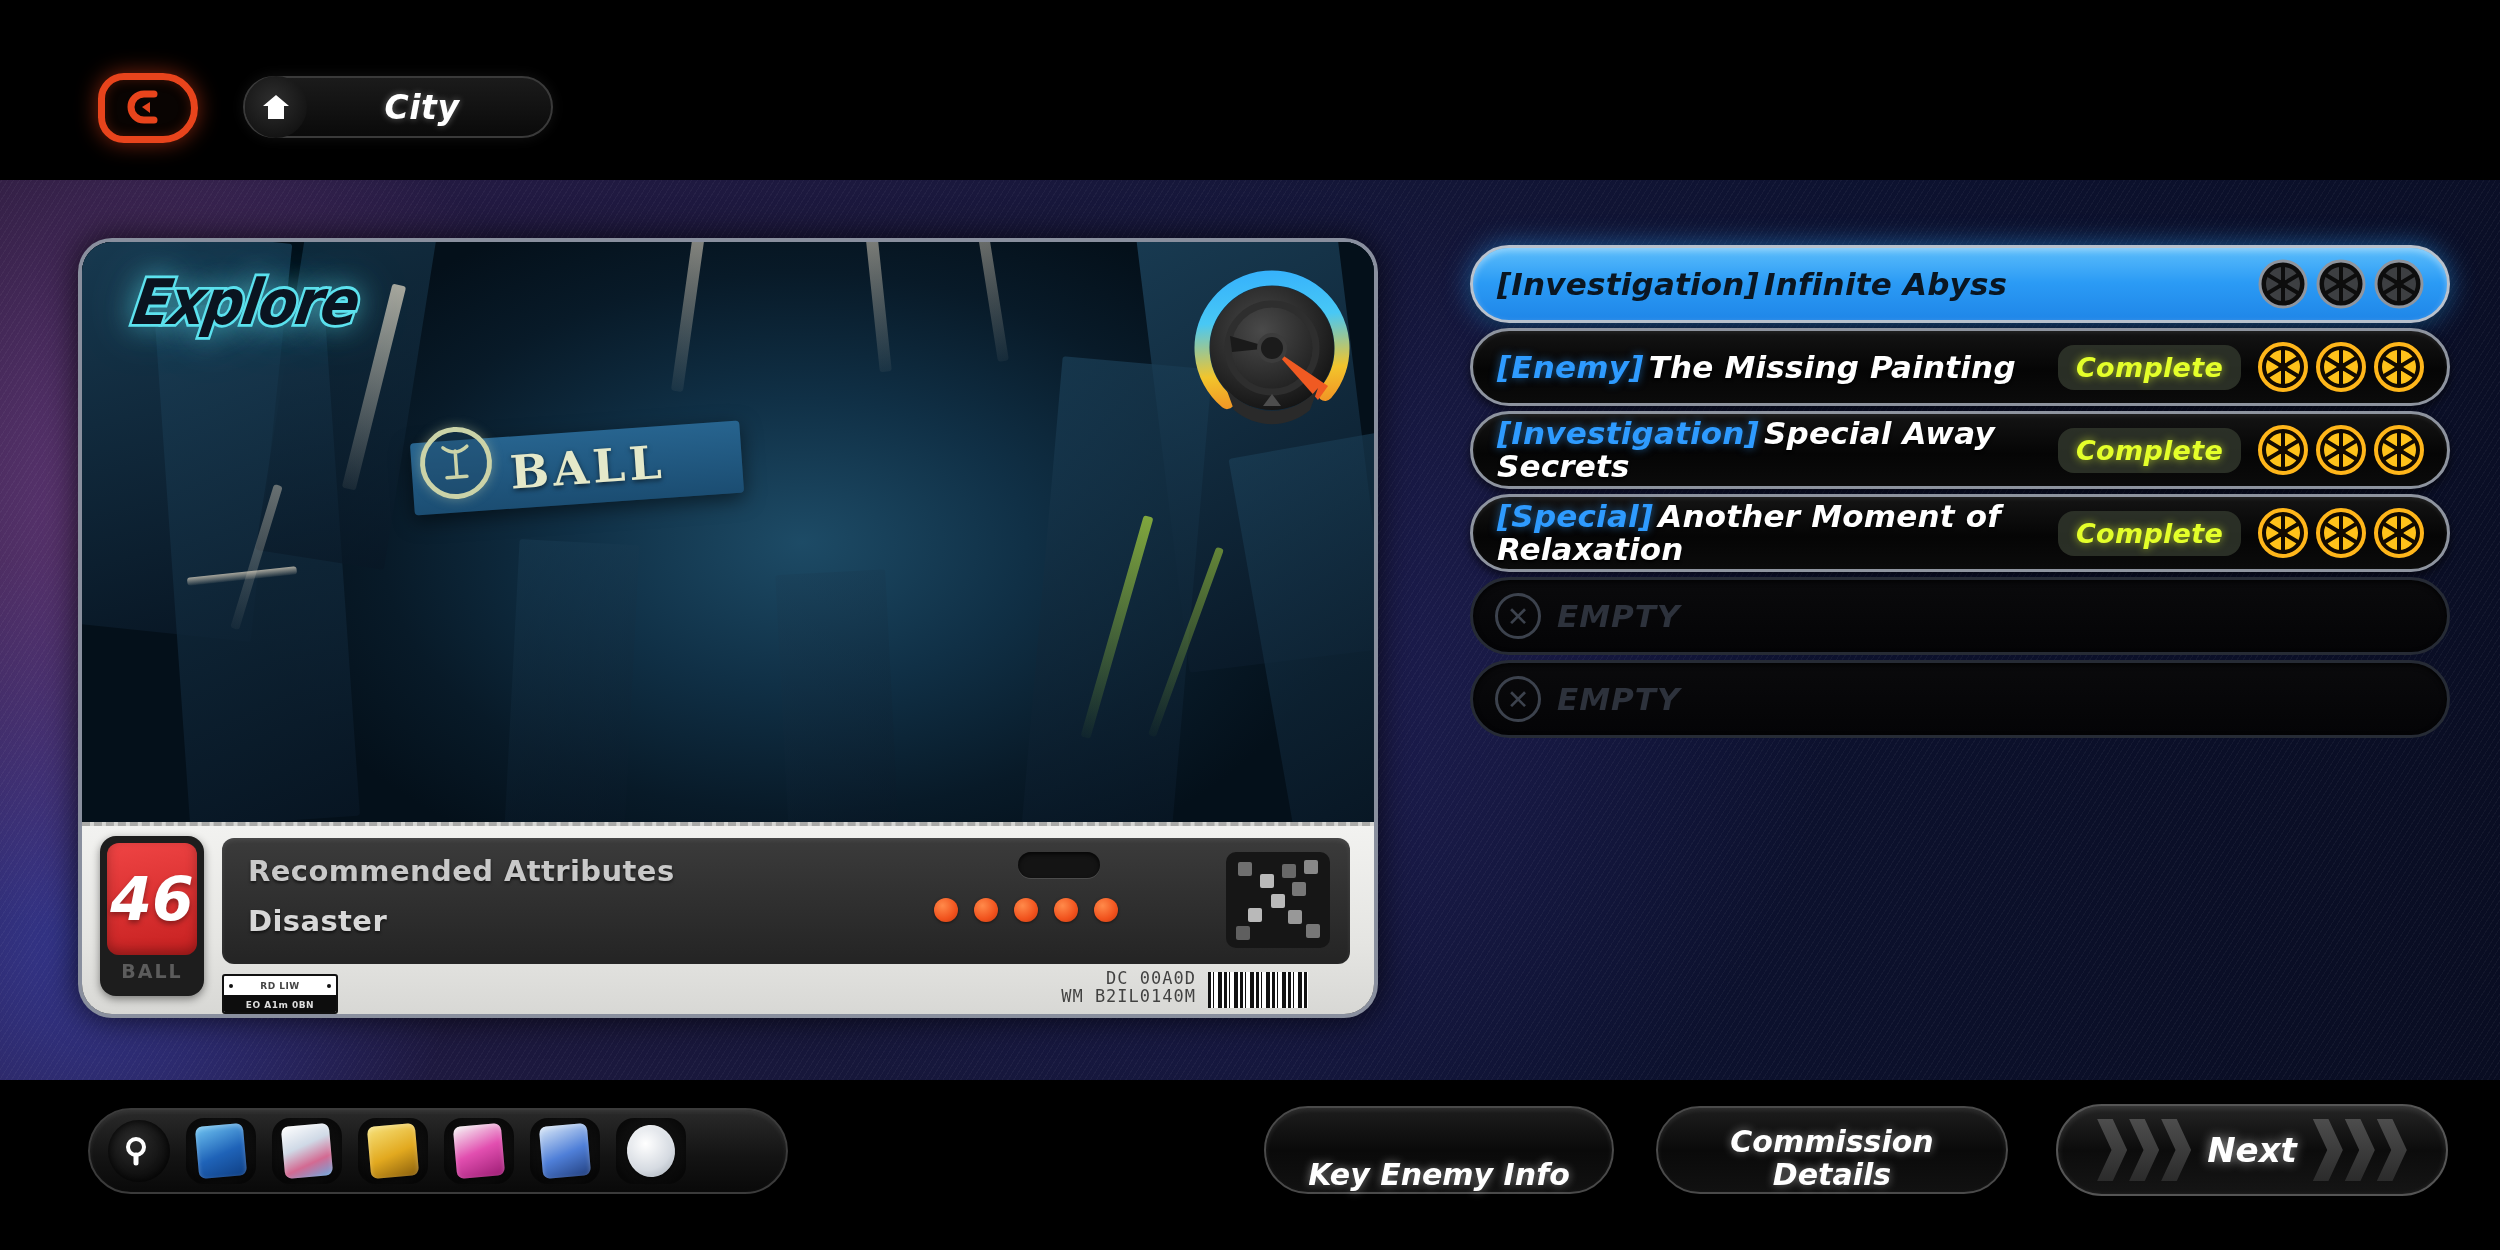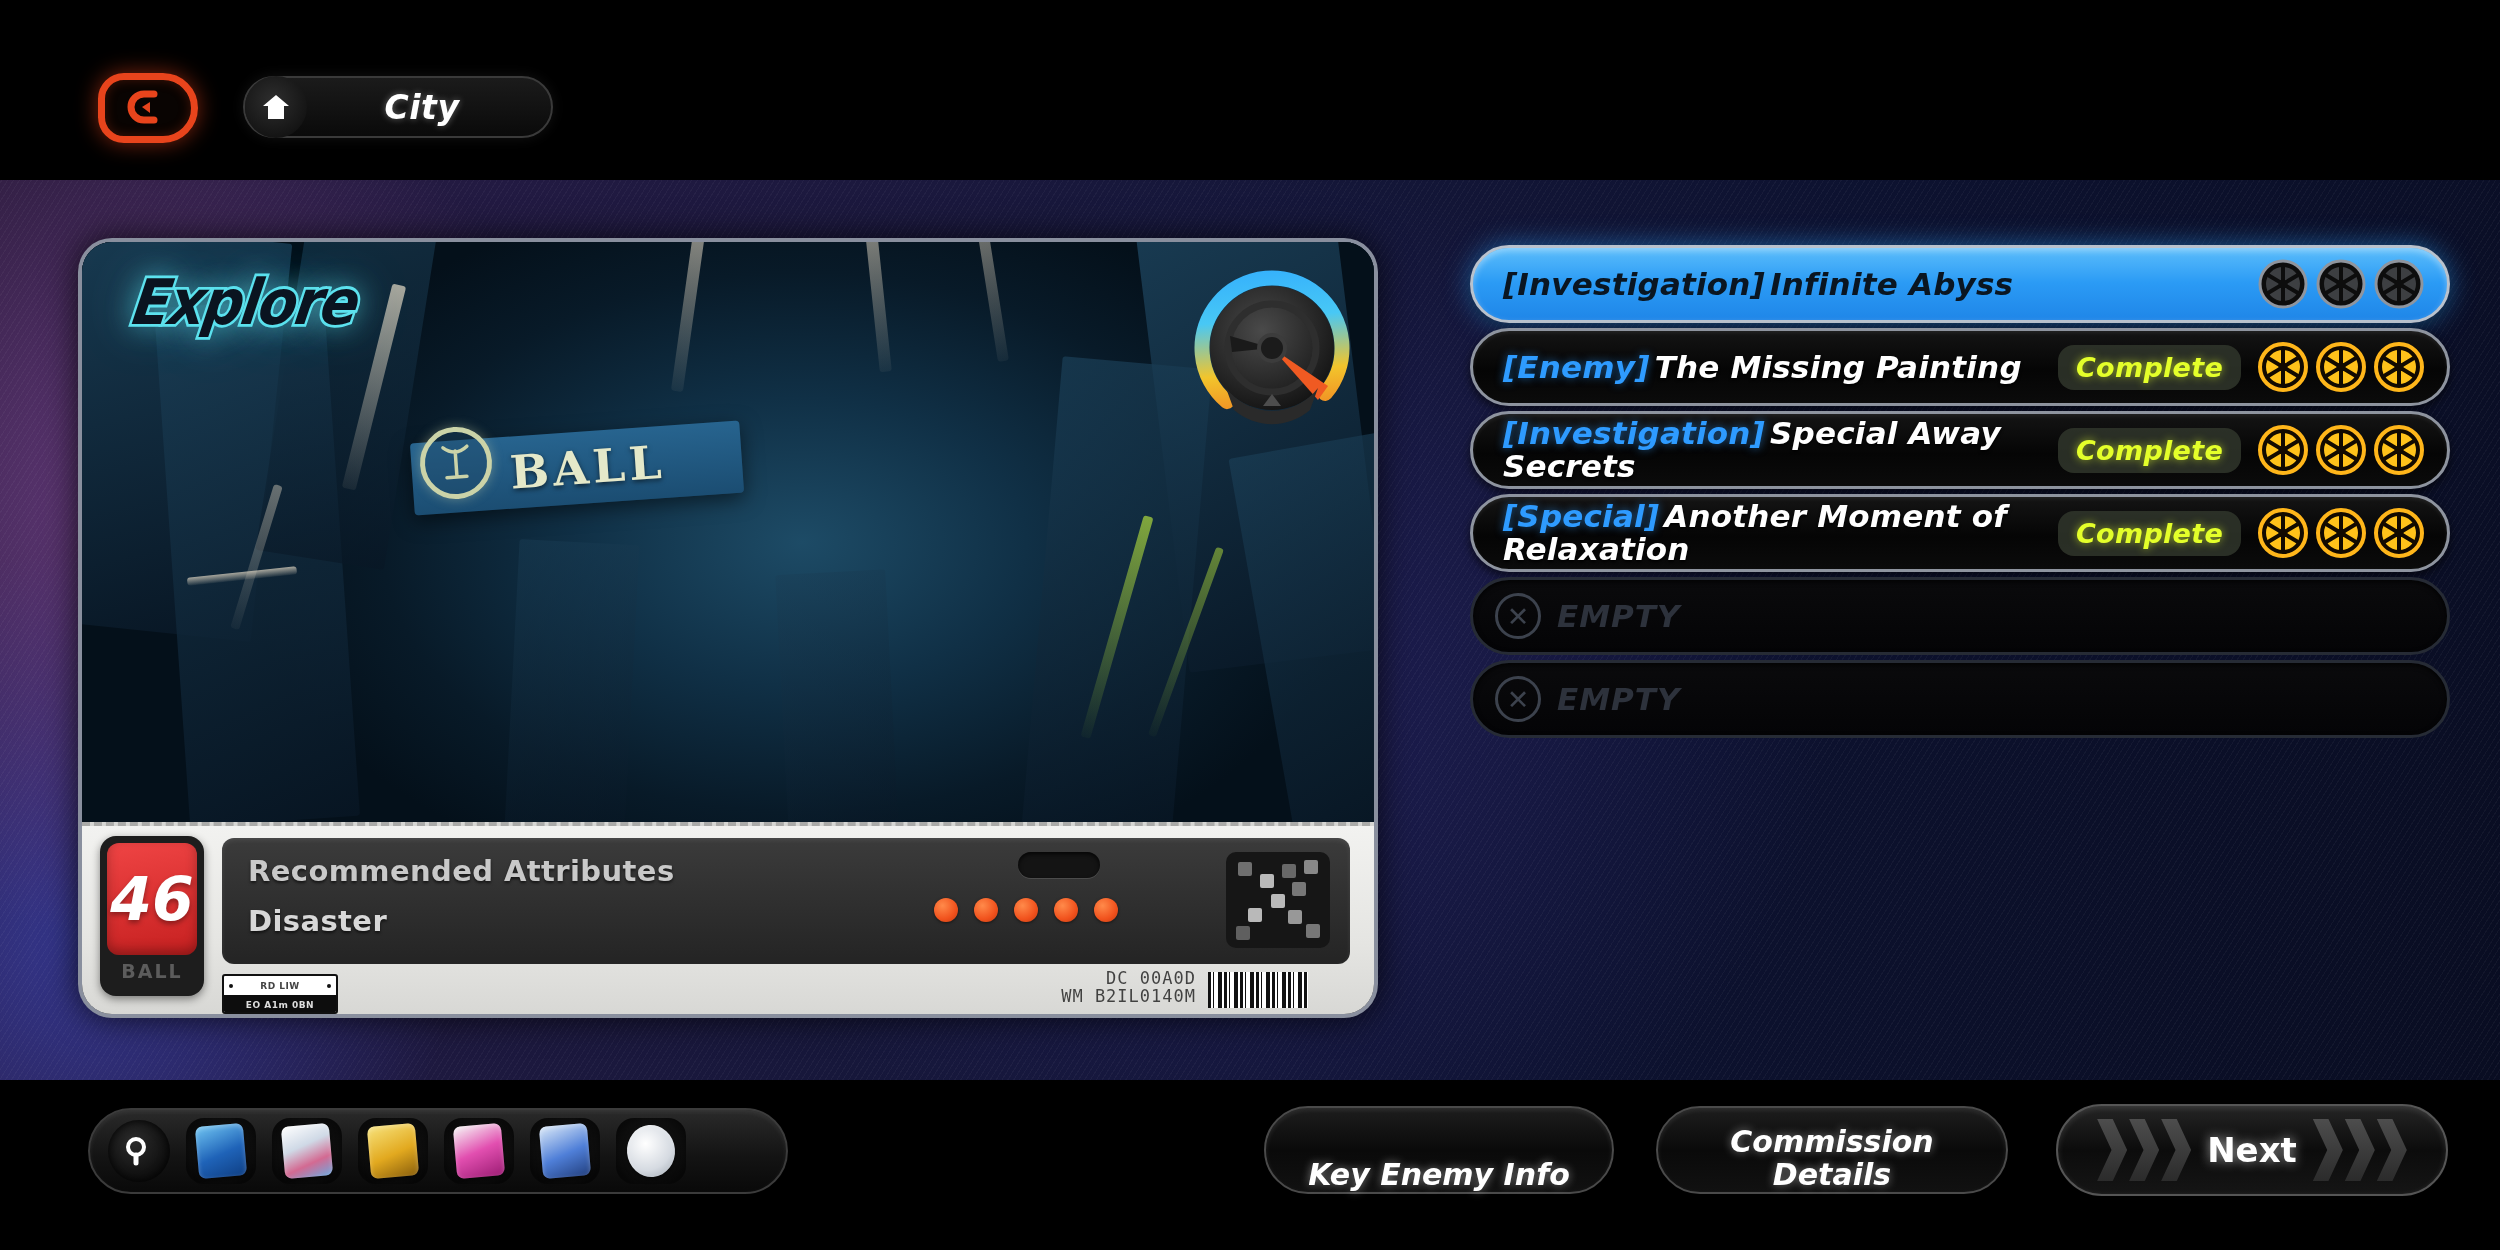--- a/index.html
+++ b/index.html
@@ -377,21 +377,21 @@
     box-shadow: 0 0 26px rgba(43,155,245,0.55), 0 4px 10px rgba(0,0,0,0.55), inset 0 3px 6px rgba(255,255,255,0.35);
   }
   .mission-row.empty {
     background: linear-gradient(180deg, #0a0a0c 0%, #040406 100%);
     border: 3px solid #262b35;
     box-shadow: inset 0 2px 5px rgba(0,0,0,0.8);
   }
 
   .m-text {
     flex: 1 1 auto;
-    padding-left: 30px;
+    padding-left: 24px;
     min-width: 0;
     line-height: 1.06;
   }
   .m-text .tag {
     font-size: 31px;
     font-weight: 800;
     font-style: italic;
     color: #2e9bff;
     text-shadow: 0 0 8px rgba(46,155,255,0.55);
     letter-spacing: 0.2px;
@@ -526,20 +526,21 @@
   .next-btn .chevs { display: flex; gap: 2px; }
   .next-btn .chev {
     width: 30px; height: 62px;
     background: linear-gradient(180deg, #4d4d4d 0%, #2b2b2b 100%);
     clip-path: polygon(0 0, 52% 0, 100% 50%, 52% 100%, 0 100%, 48% 50%);
   }
   .next-btn .next-label {
     color: #fff;
     font-size: 34px;
     font-weight: 800;
+    font-style: italic;
     margin: 12px 16px;
     text-shadow: 0 0 12px rgba(255,255,255,0.6);
     white-space: nowrap;
   }
 </style>
 </head>
 <body>
 
 <div id="app">
 

